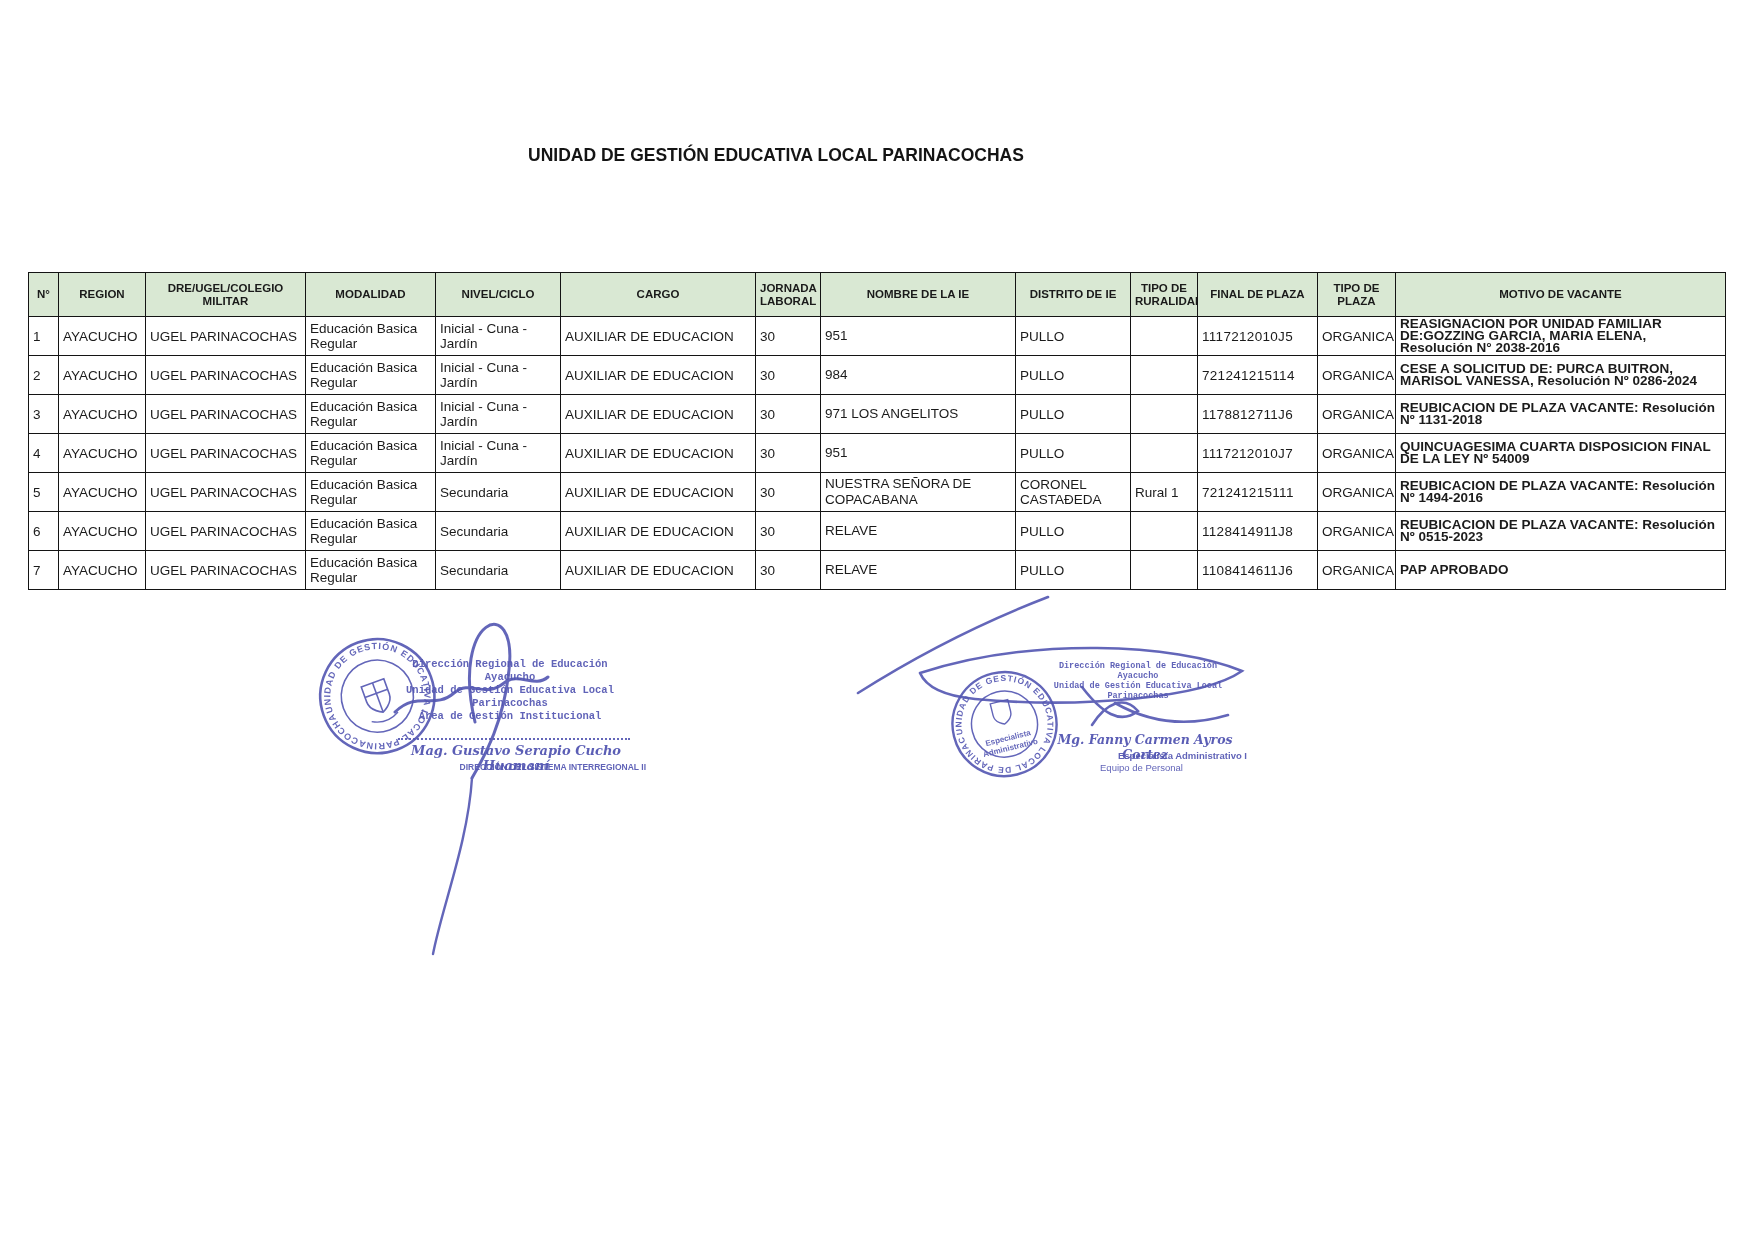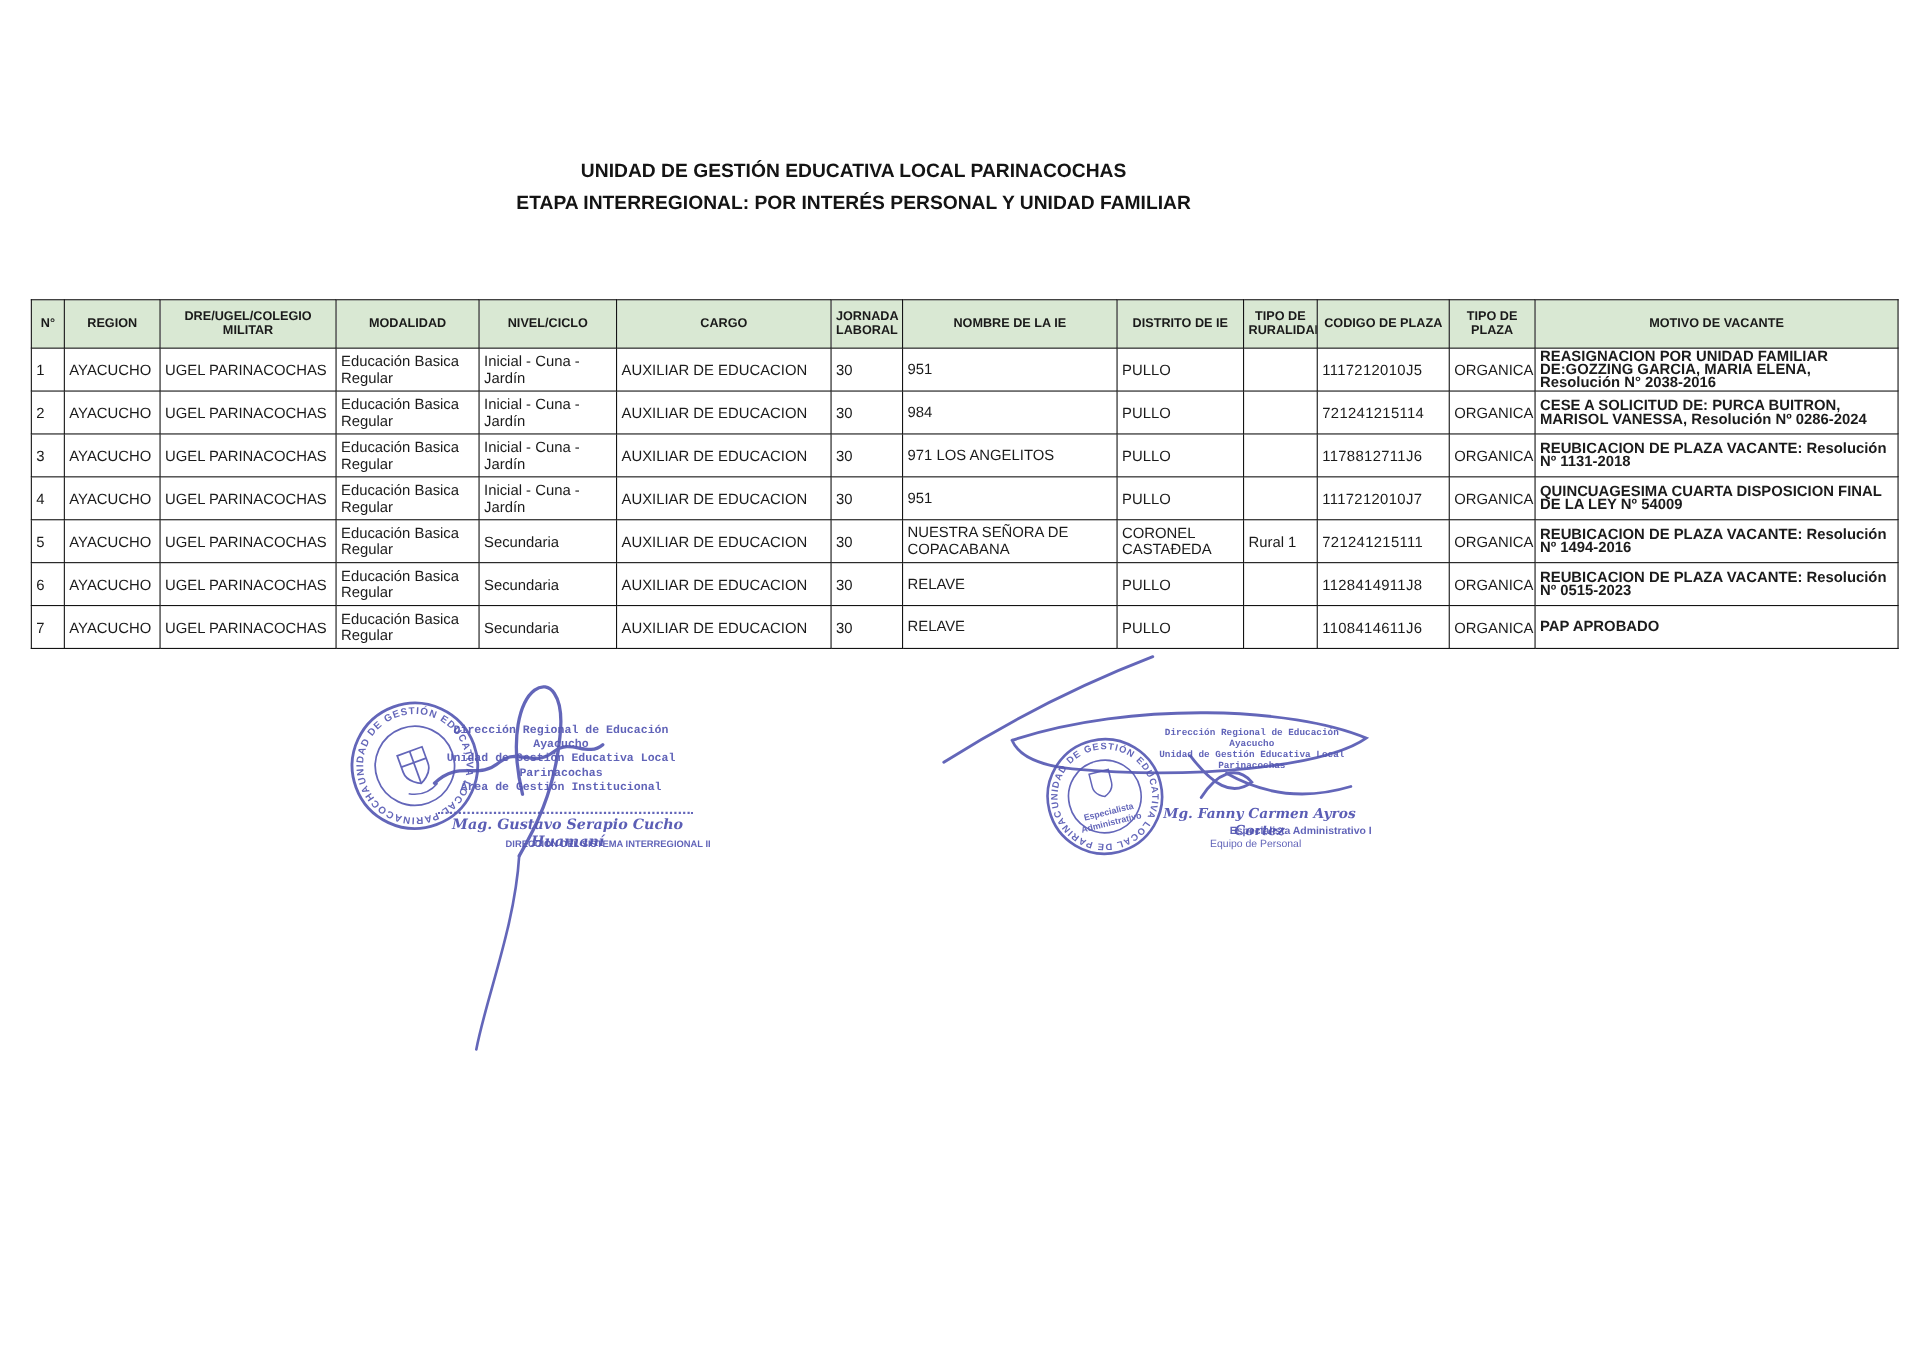--- a/index.html
+++ b/index.html
@@ -59,21 +59,20 @@
   .stamp-right .signer-unit{
     position:absolute;left:219px;top:187px;width:205px;text-align:center;
     color:#5356b2;opacity:.92;font-size:9.5px;
   }
 </style>
 </head>
 <body>
 
 <div class="titles">
   <div>UNIDAD DE GESTIÓN EDUCATIVA LOCAL PARINACOCHAS</div>
-  <div>ETAPA INTERREGIONAL: POR INTERÉS PERSONAL Y UNIDAD FAMILIAR</div>
 </div>
 
 <table class="plazas">
   <colgroup>
     <col style="width:30px">
       <col style="width:87px">
       <col style="width:160px">
     <col style="width:130px">
       <col style="width:125px">
       <col style="width:195px">
@@ -90,21 +89,21 @@
         <th>N°</th>
         <th>REGION</th>
         <th>DRE/UGEL/COLEGIO MILITAR</th>
         <th>MODALIDAD</th>
         <th>NIVEL/CICLO</th>
         <th>CARGO</th>
         <th>JORNADA LABORAL</th>
         <th>NOMBRE DE LA IE</th>
         <th>DISTRITO DE IE</th>
         <th>TIPO DE RURALIDAD</th>
-        <th>CODIGO DE PLAZA</th>
+        <th>FINAL DE PLAZA</th>
         <th>TIPO DE PLAZA</th>
         <th>MOTIVO DE VACANTE</th>
       </tr>
   </thead>
   <tbody>
       <tr>
         <td class="col-n">1</td>
         <td class="col-region">AYACUCHO</td>
         <td class="col-dre_ugel">UGEL PARINACOCHAS</td>
         <td class="col-modalidad">Educación Basica Regular</td>

